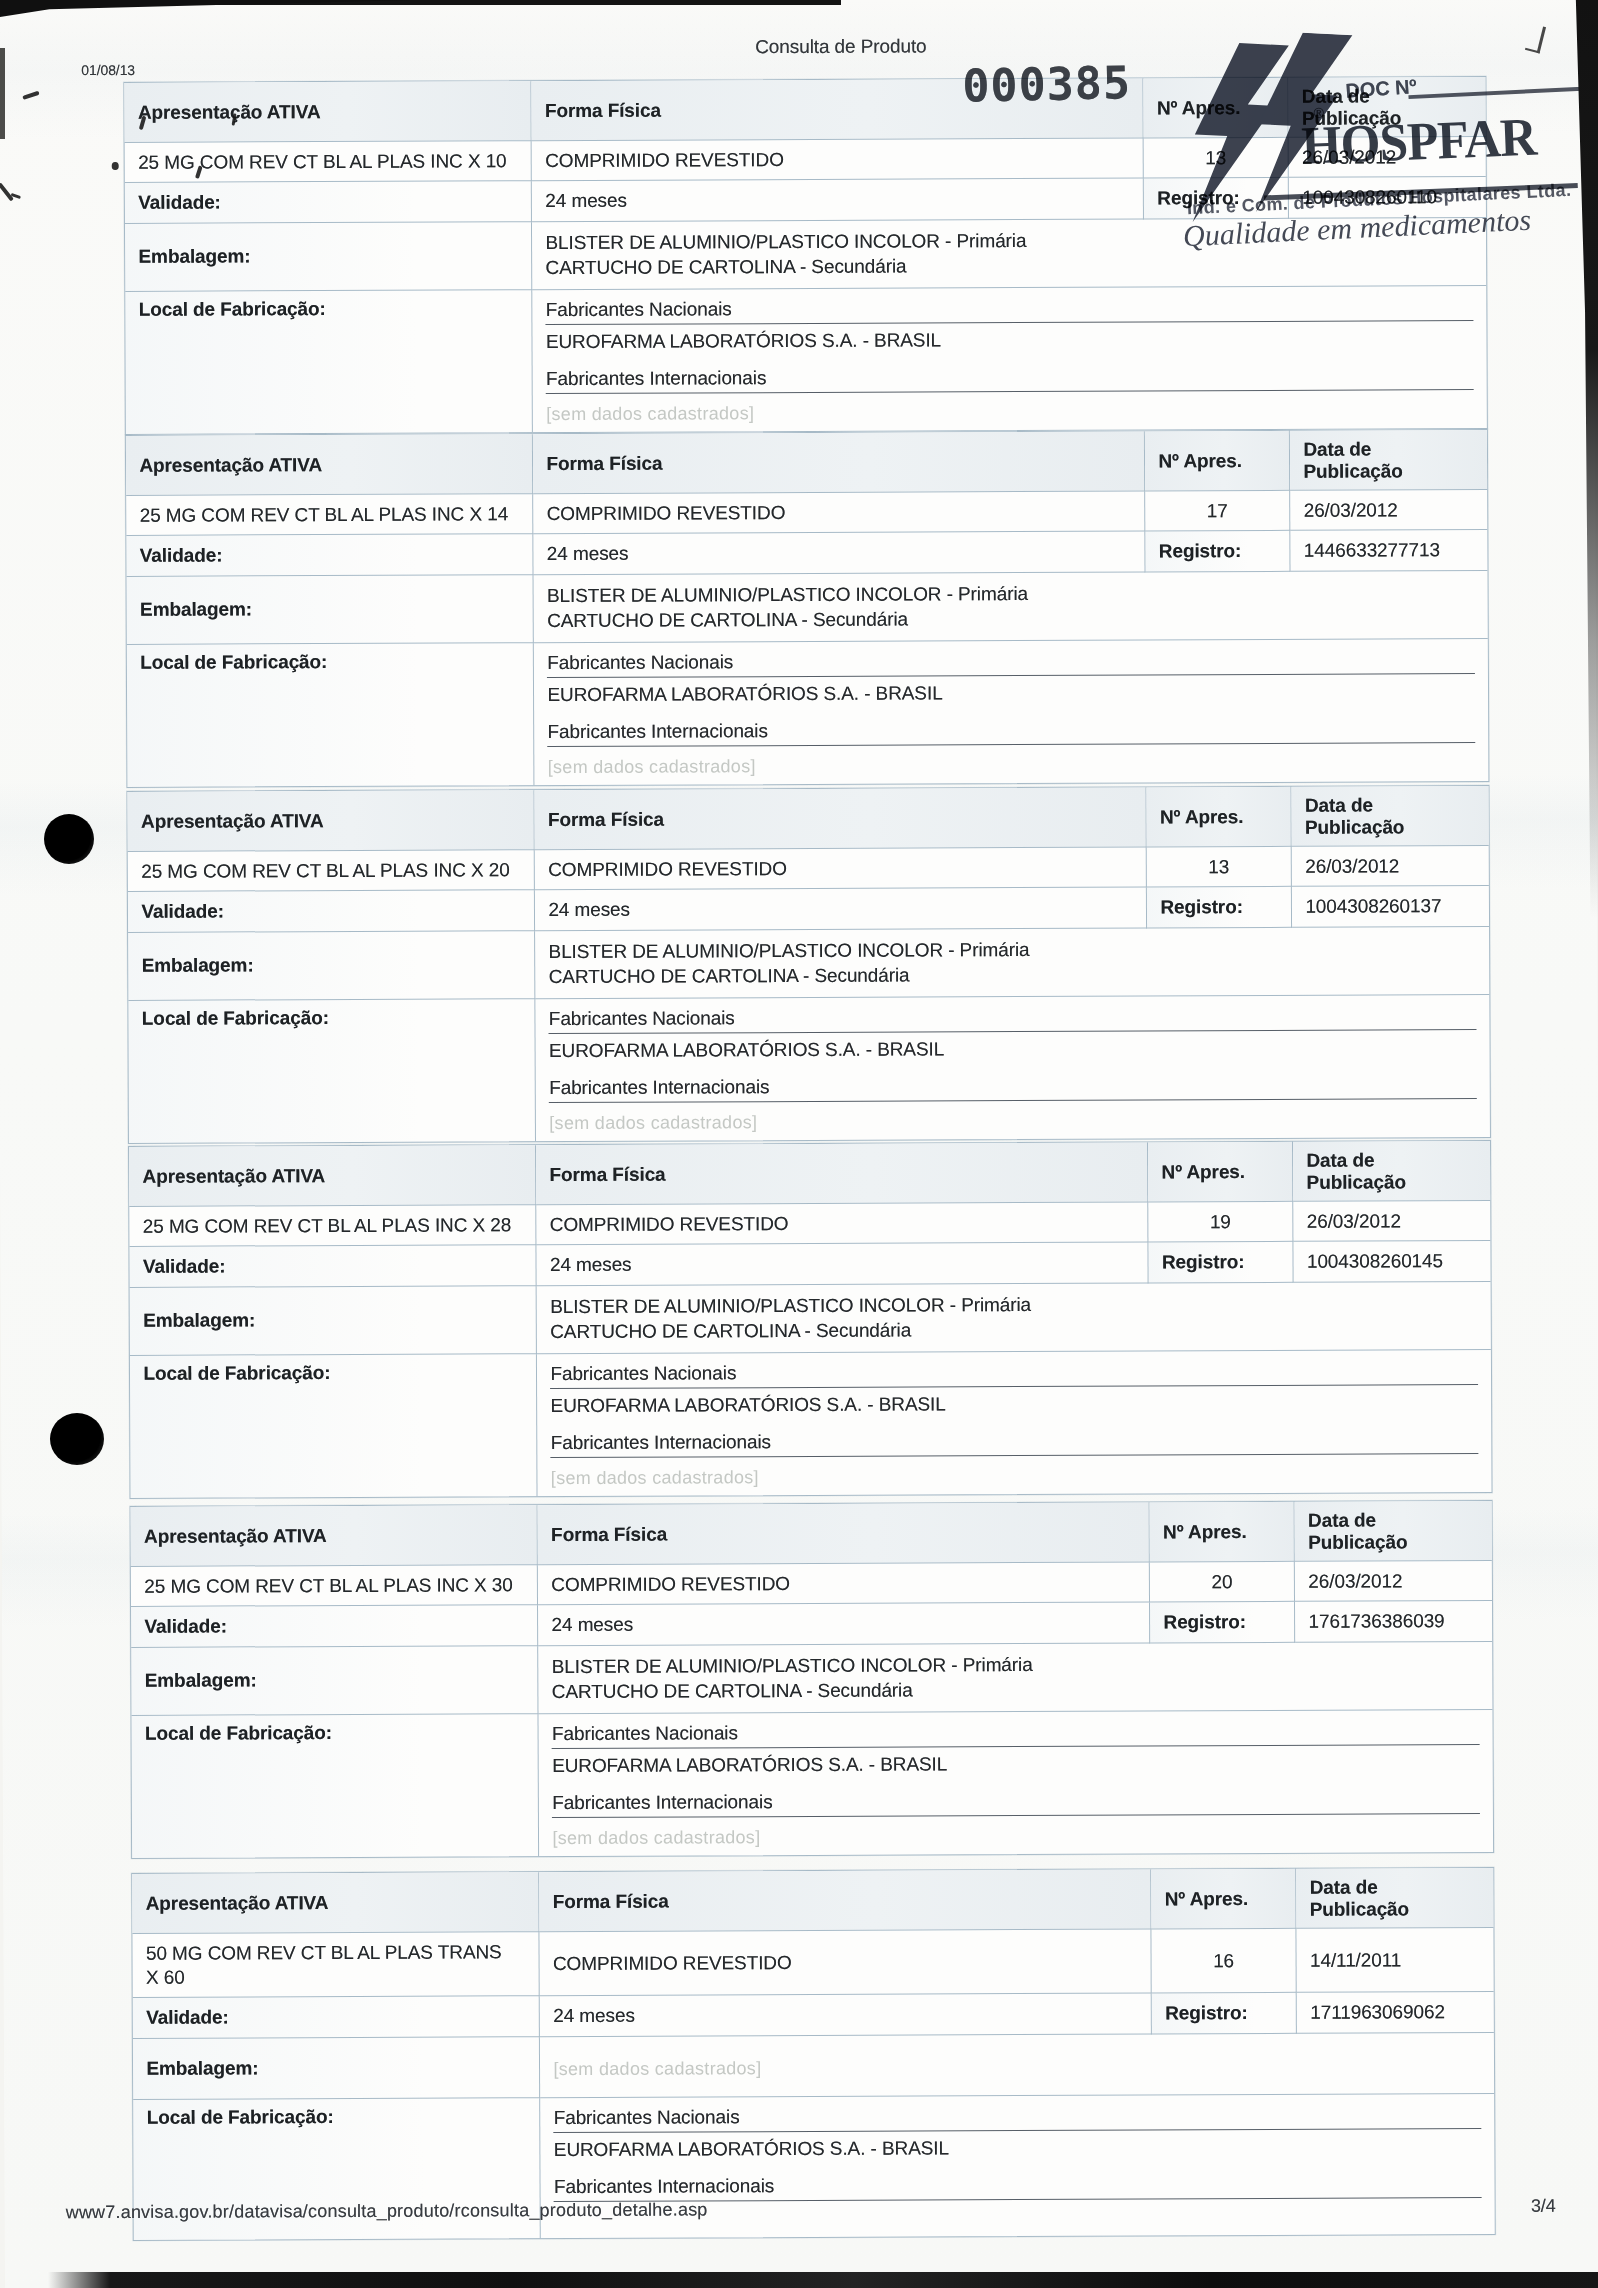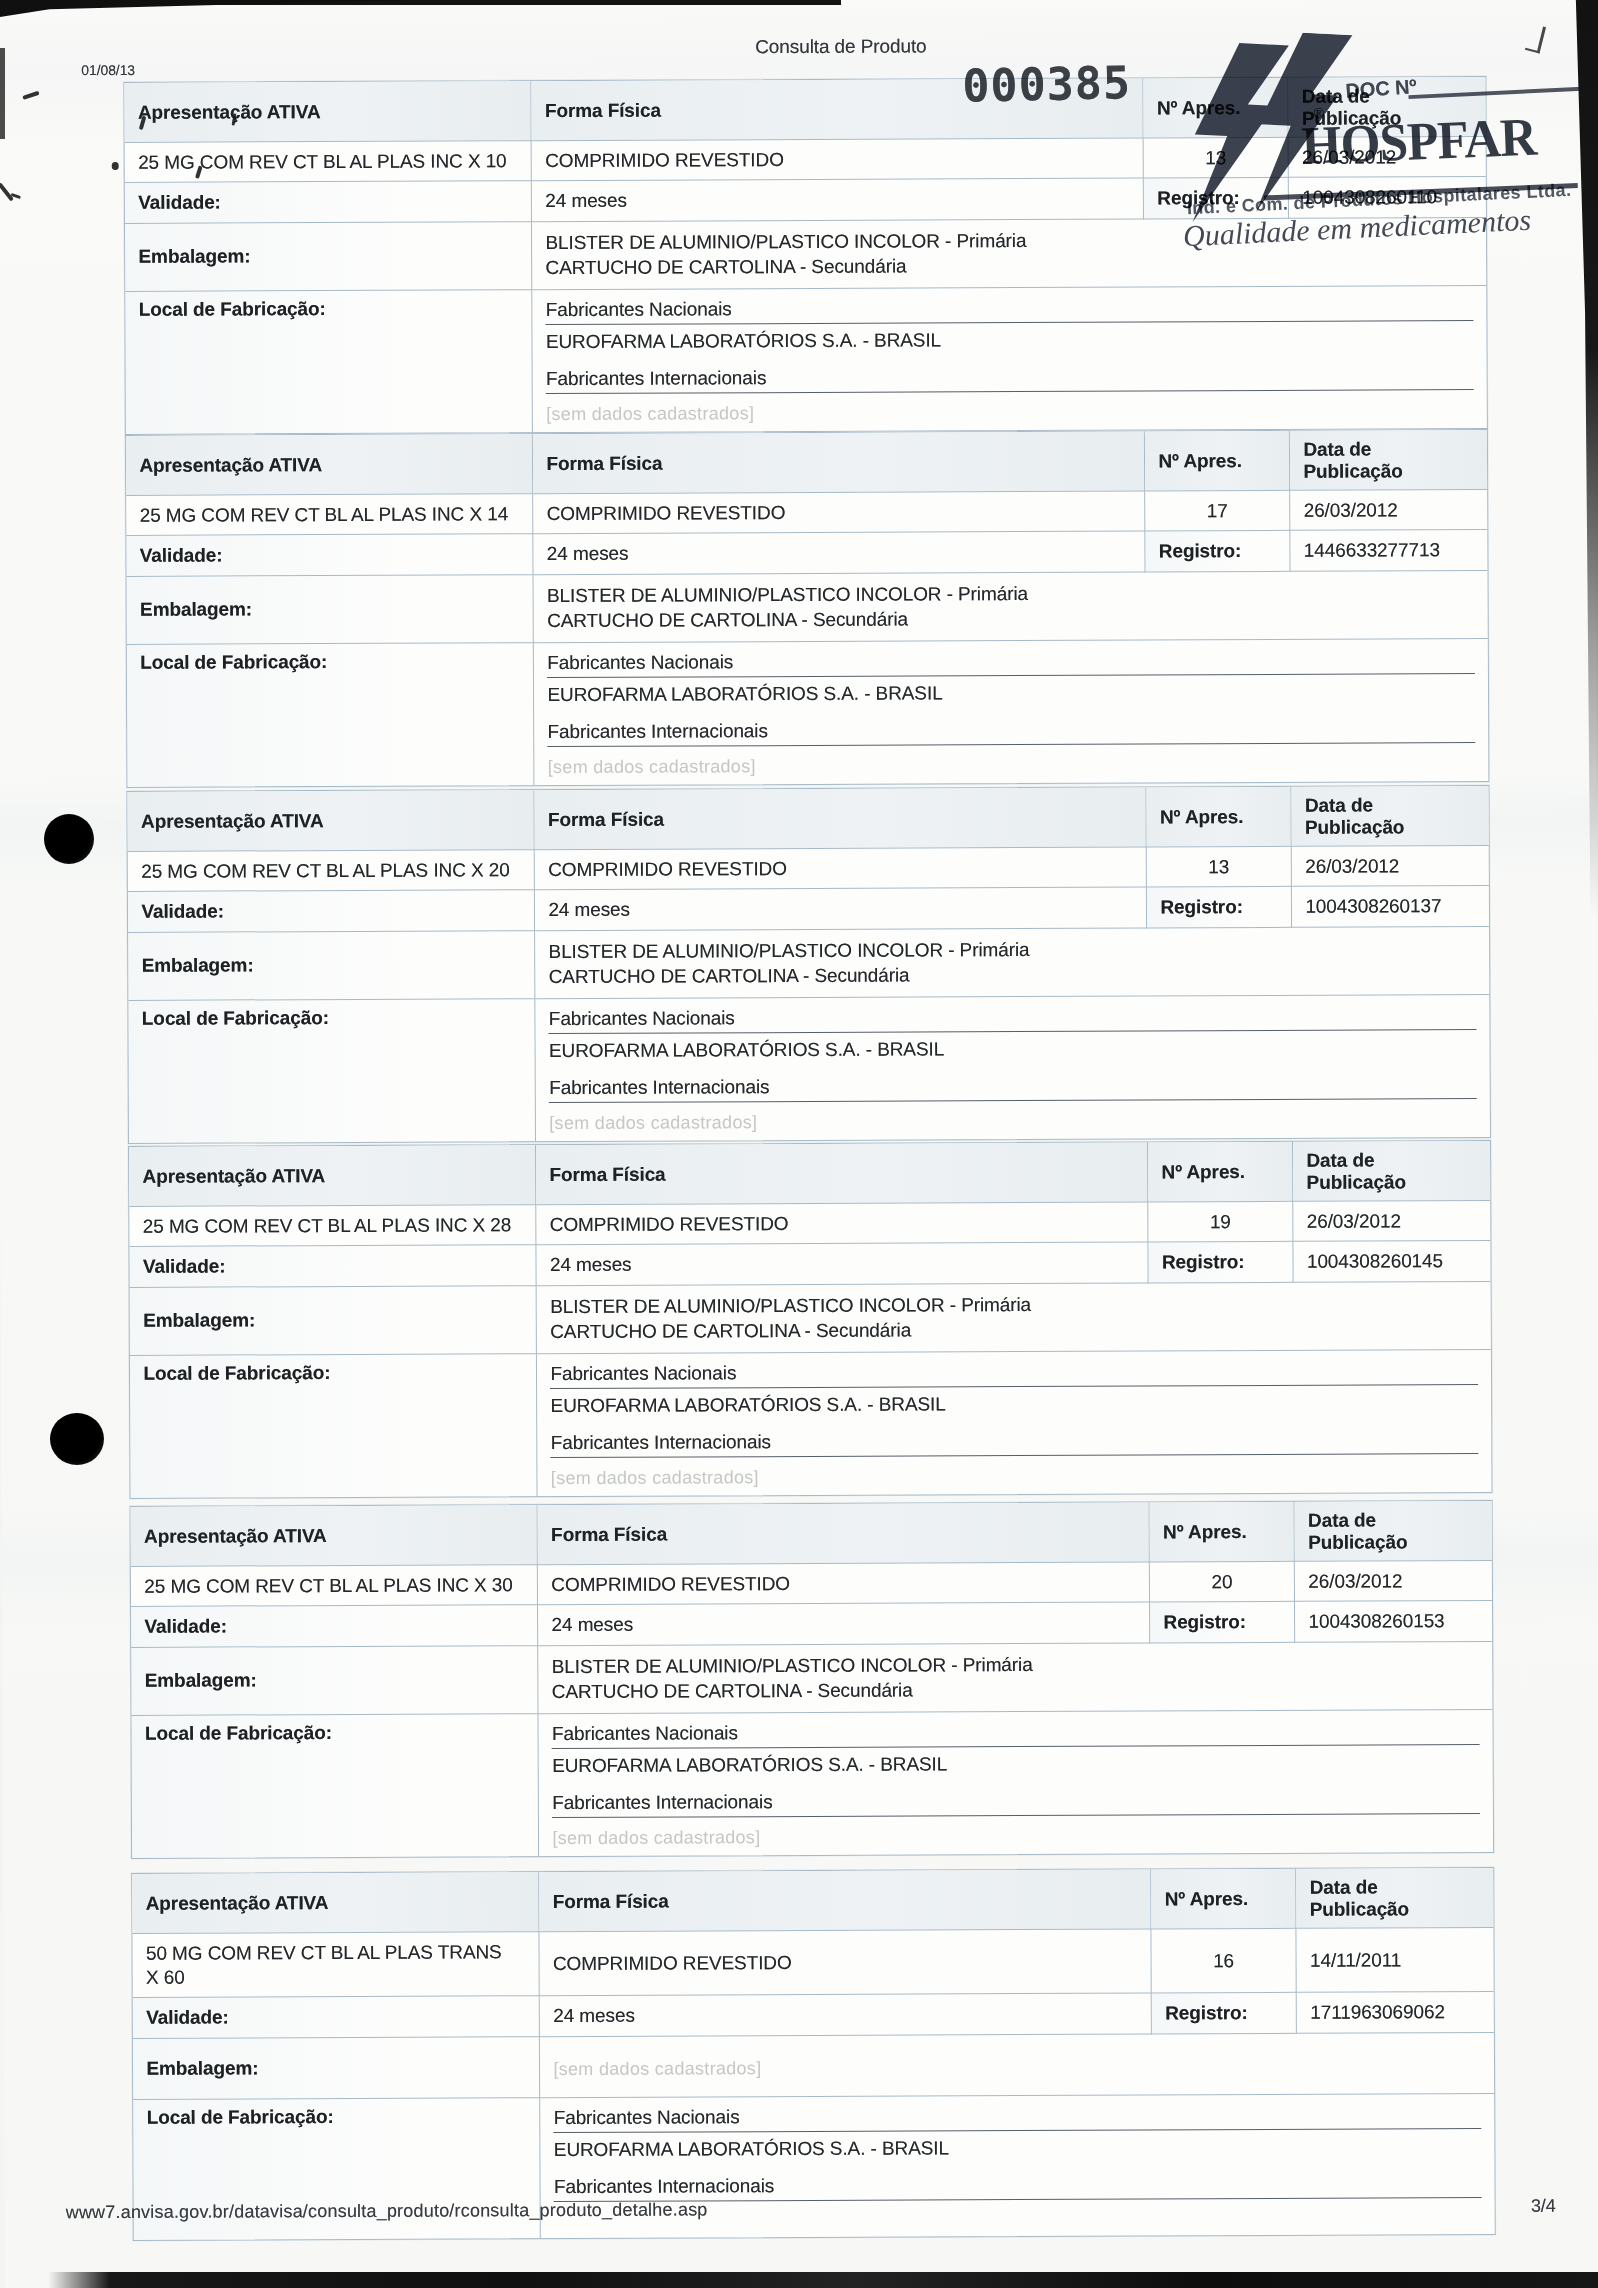--- a/index.html
+++ b/index.html
@@ -272,21 +272,21 @@
     <div class="cell rB txt">
           <span class="ptext">25 MG COM REV CT BL AL PLAS INC X 30</span>
         </div>
     <div class="cell rB txt">COMPRIMIDO REVESTIDO</div>
     <div class="cell rB ctr txt">20</div>
     <div class="cell rB lastcol txt">26/03/2012</div>
 
     <div class="cell rC lbl txt">Validade:</div>
     <div class="cell rC txt">24 meses</div>
     <div class="cell rC lbl txt">Registro:</div>
-    <div class="cell rC lastcol txt">1004308260153</div>
+    <div class="cell rC lastcol txt">1761736386039</div>
 
     <div class="cell rD lbl txt">Embalagem:</div>
     <div class="cell rD span3 lastcol">
       <div class="emb-line txt">BLISTER DE ALUMINIO/PLASTICO INCOLOR - Primária</div>
       <div class="emb-line txt">CARTUCHO DE CARTOLINA - Secundária</div>
 
     </div>
 
     <div class="cell rE lbl txt lastrow">Local de Fabricação:</div>
     <div class="cell rE span3 loc lastcol lastrow">

